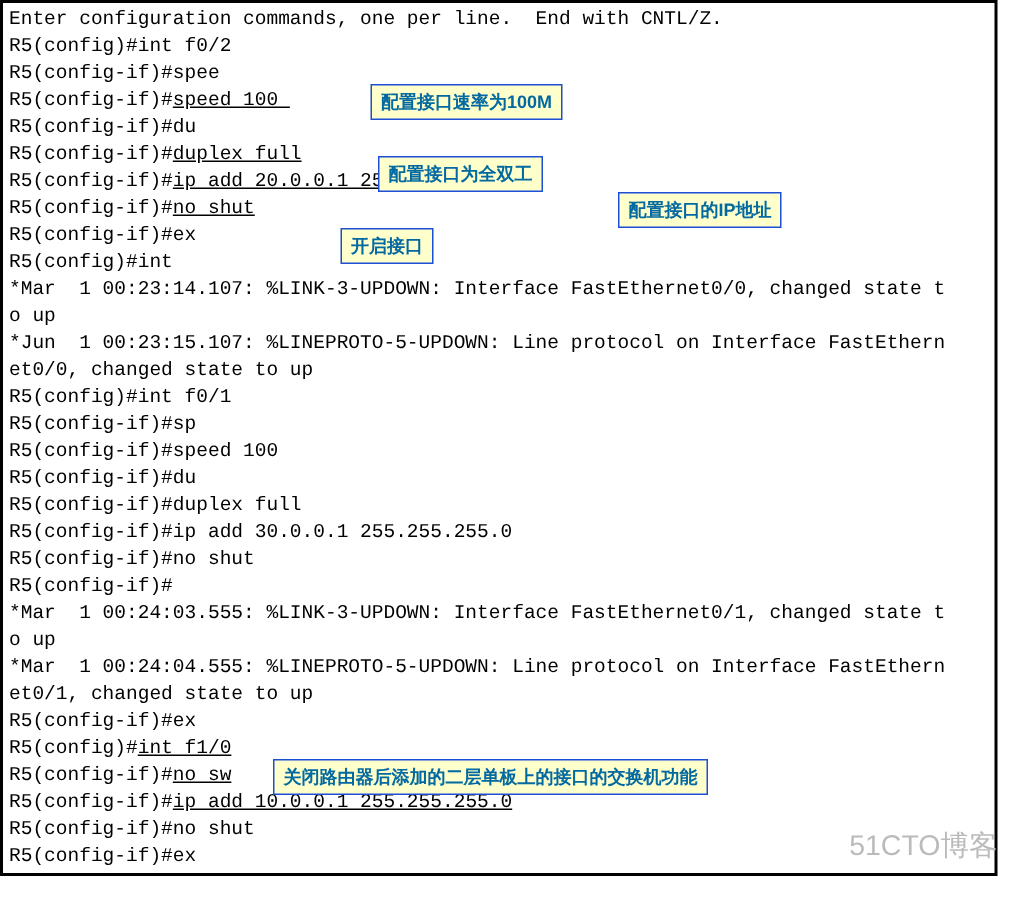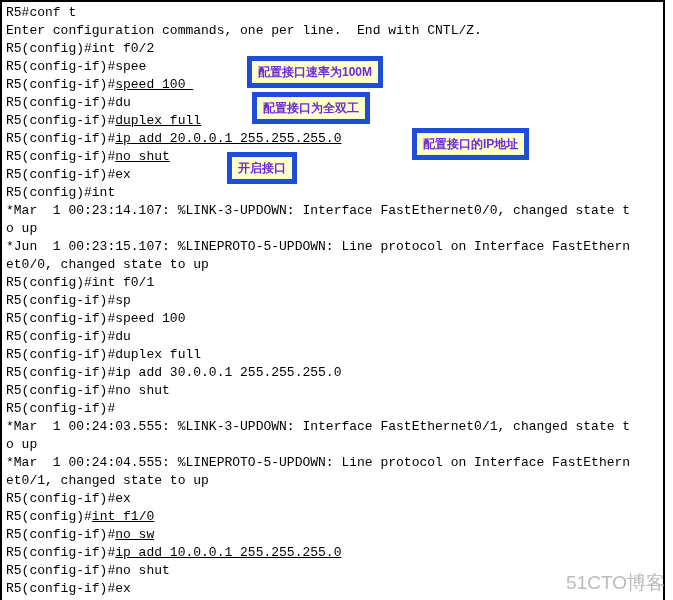--- a/index.html
+++ b/index.html
@@ -23,48 +23,47 @@
     .line {
       white-space: pre;
       position: relative;
     }
     .underline {
       text-decoration: underline;
     }
     .annotation {
       display: inline-block;
       position: absolute;
-      border: 5px solid #1d4ed8;
+      border: 1px solid #1d4ed8;
       background: #ffffcc;
-      color: #6d28d9;
+      color: #0369a1;
       font-family: "SimSun", "Microsoft YaHei", sans-serif;
       font-size: 12px;
       padding: 2px 6px;
       white-space: nowrap;
       font-weight: bold;
     }
     .ann1 { top: 54px; left: 245px; }
-    .ann2 { top: 90px; left: 250px; }
+    .ann2 { top: 102px; left: 250px; }
     .ann3 { top: 126px; left: 410px; text-align: right; }
     .ann4 { top: 150px; left: 225px; }
     .ann5 { top: 504px; left: 180px; }
     .watermark {
       position: absolute;
       bottom: 10px;
       right: 8px;
       color: #bbb;
       font-family: "Microsoft YaHei", sans-serif;
       font-size: 19px;
     }
   </style>
 </head>
 <body>
 
 <div class="terminal">
-  <div class="line">R5#conf t</div>
   <div class="line">Enter configuration commands, one per line.  End with CNTL/Z.</div>
   <div class="line">R5(config)#int f0/2</div>
   <div class="line">R5(config-if)#spee</div>
   <div class="line"><span>R5(config-if)#</span><span class="underline">speed 100 </span></div>
   <div class="line">R5(config-if)#du</div>
   <div class="line"><span>R5(config-if)#</span><span class="underline">duplex full</span></div>
   <div class="line"><span>R5(config-if)#</span><span class="underline">ip add 20.0.0.1 255.255.255.0</span></div>
   <div class="line"><span>R5(config-if)#</span><span class="underline">no shut</span></div>
   <div class="line">R5(config-if)#ex</div>
   <div class="line">R5(config)#int</div>
@@ -88,15 +87,16 @@
   <div class="line"><span>R5(config)#</span><span class="underline">int f1/0</span></div>
   <div class="line"><span>R5(config-if)#</span><span class="underline">no sw</span></div>
   <div class="line"><span>R5(config-if)#</span><span class="underline">ip add 10.0.0.1 255.255.255.0</span></div>
   <div class="line">R5(config-if)#no shut</div>
   <div class="line">R5(config-if)#ex</div>
 
   <div class="annotation ann1">配置接口速率为100M</div>
   <div class="annotation ann2">配置接口为全双工</div>
   <div class="annotation ann3">配置接口的IP地址</div>
   <div class="annotation ann4">开启接口</div>
+  <div class="annotation ann5">关闭路由器后添加的二层单板上的接口的交换机功能</div>
 </div>
 
 <div class="watermark">51CTO博客</div>
 
 </body></html>

